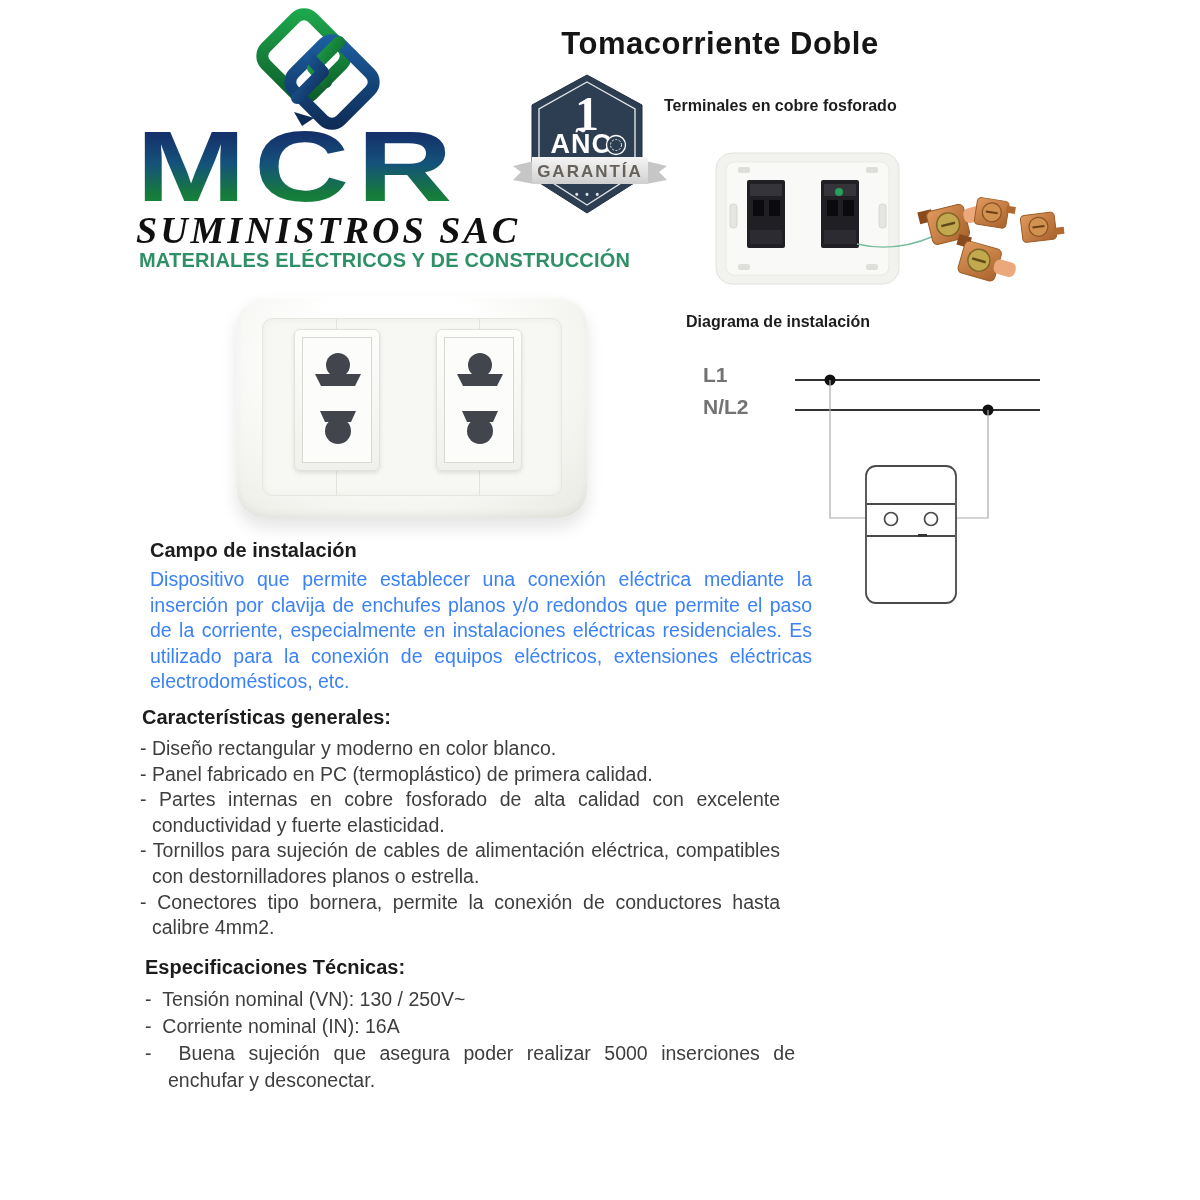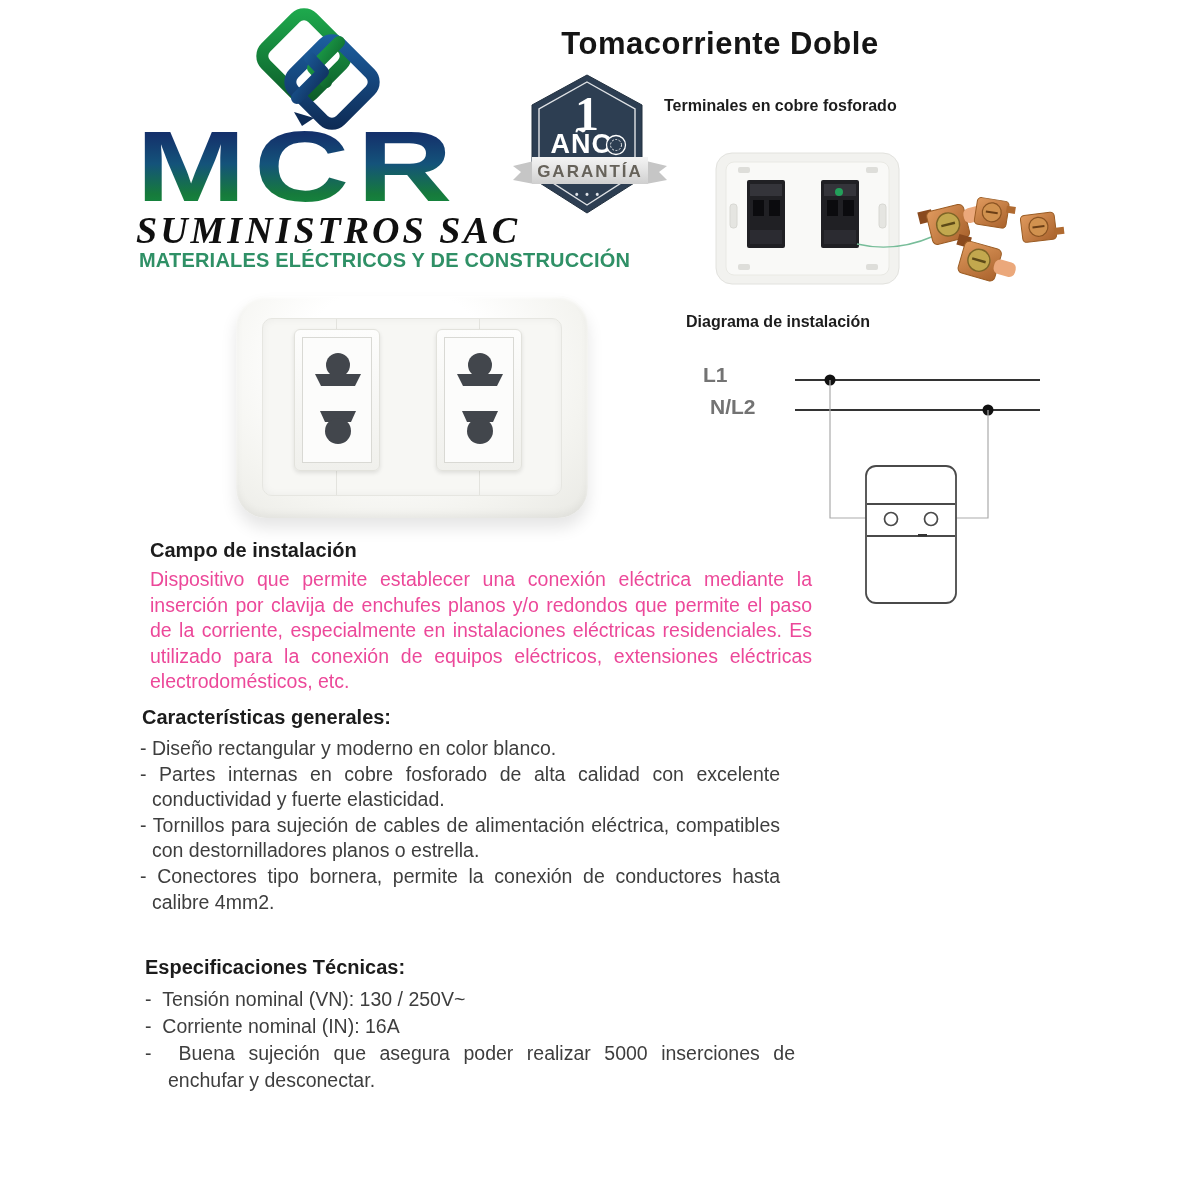--- a/index.html
+++ b/index.html
@@ -35,21 +35,21 @@
   .terminals-heading { left:664px; top:97px; }
   .diagram-heading  { left:686px; top:313px; }
   .section-heading { position:absolute; font-size:20px; font-weight:bold; color:#1c1c1c; }
 
   
   .badge { position:absolute; left:510px; top:72px; }
   .back-photo { position:absolute; left:690px; top:140px; }
   .diagram-svg { position:absolute; left:690px; top:348px; }
   .diagram-label { position:absolute; font-size:21px; font-weight:bold; color:#737373; }
   .label-l1 { left:703px; top:363px; }
-  .label-nl2 { left:703px; top:395px;margin-left:7px; }
+  .label-nl2 { left:703px; top:395px; }
 
   
   .product-photo {
     position:absolute; left:236px; top:296px; width:352px; height:222px;
     border-radius:30px;
     background:radial-gradient(ellipse at 45% 30%, #ffffff 35%, #f4f4f0 70%, #e9e9e4 100%);
     box-shadow:0 10px 16px rgba(0,0,0,0.10), inset 0 2px 3px rgba(255,255,255,0.9), inset 0 -4px 8px rgba(0,0,0,0.05);
   }
   .product-inner {
     position:absolute; left:26px; top:22px; right:26px; bottom:22px; border-radius:10px;
@@ -64,21 +64,21 @@
   .socket-inner {
     position:absolute; left:7px; top:7px; width:70px; height:126px;
     background:#fcfcfb; border:1px solid #d9d9d4;
   }
   .seam { position:absolute; width:1px; background:#e3e3de; }
 
   
   .application-heading { left:150px; top:539px; }
   .application-paragraph {
     position:absolute; left:150px; top:567px; width:662px;
-    font-size:19.5px; line-height:25.6px; text-align:justify; color:#ec4899;
+    font-size:19.5px; line-height:25.6px; text-align:justify; color:#3b82f6;
   }
   .features-heading { left:142px; top:706px; }
   ul.doc-list { position:absolute; list-style:none; font-size:19.5px; color:#3e3e3e; }
   .features-list { left:140px; top:736px; width:640px; line-height:25.6px; }
   .features-list li { text-align:justify; padding-left:12px; text-indent:-12px; }
   .features-list li::before { content:"- "; }
   .specs-heading { left:145px; top:956px; }
   .specs-list { left:145px; top:986px; width:650px; line-height:27px; }
   .specs-list li { text-align:justify; padding-left:23px; text-indent:-23px; }
   .specs-list li::before { content:"-\00a0\00a0 "; }
@@ -246,20 +246,21 @@
       </div>
     </div>
   </div>
 
   <h2 class="section-heading application-heading">Campo de instalación</h2>
   <p class="application-paragraph">Dispositivo que permite establecer una conexión eléctrica mediante la inserción por clavija de enchufes planos y/o redondos que permite el paso de la corriente, especialmente en instalaciones eléctricas residenciales. Es utilizado para la conexión de equipos eléctricos, extensiones eléctricas electrodomésticos, etc.</p>
 
   <h2 class="section-heading features-heading">Características generales:</h2>
   <ul class="doc-list features-list">
       <li>Diseño rectangular y moderno en color blanco.</li>
+      <li>Panel fabricado en PC (termoplástico) de primera calidad.</li>
       <li>Partes internas en cobre fosforado de alta calidad con excelente conductividad y fuerte elasticidad.</li>
       <li>Tornillos para sujeción de cables de alimentación eléctrica, compatibles con destornilladores planos o estrella.</li>
       <li>Conectores tipo bornera, permite la conexión de conductores hasta calibre 4mm2.</li>
     </ul>
 
   <h2 class="section-heading specs-heading">Especificaciones Técnicas:</h2>
   <ul class="doc-list specs-list">
       <li>Tensión nominal (VN): 130 / 250V~</li>
       <li>Corriente nominal (IN): 16A</li>
       <li>Buena sujeción que asegura poder realizar 5000 inserciones de enchufar y desconectar.</li>

